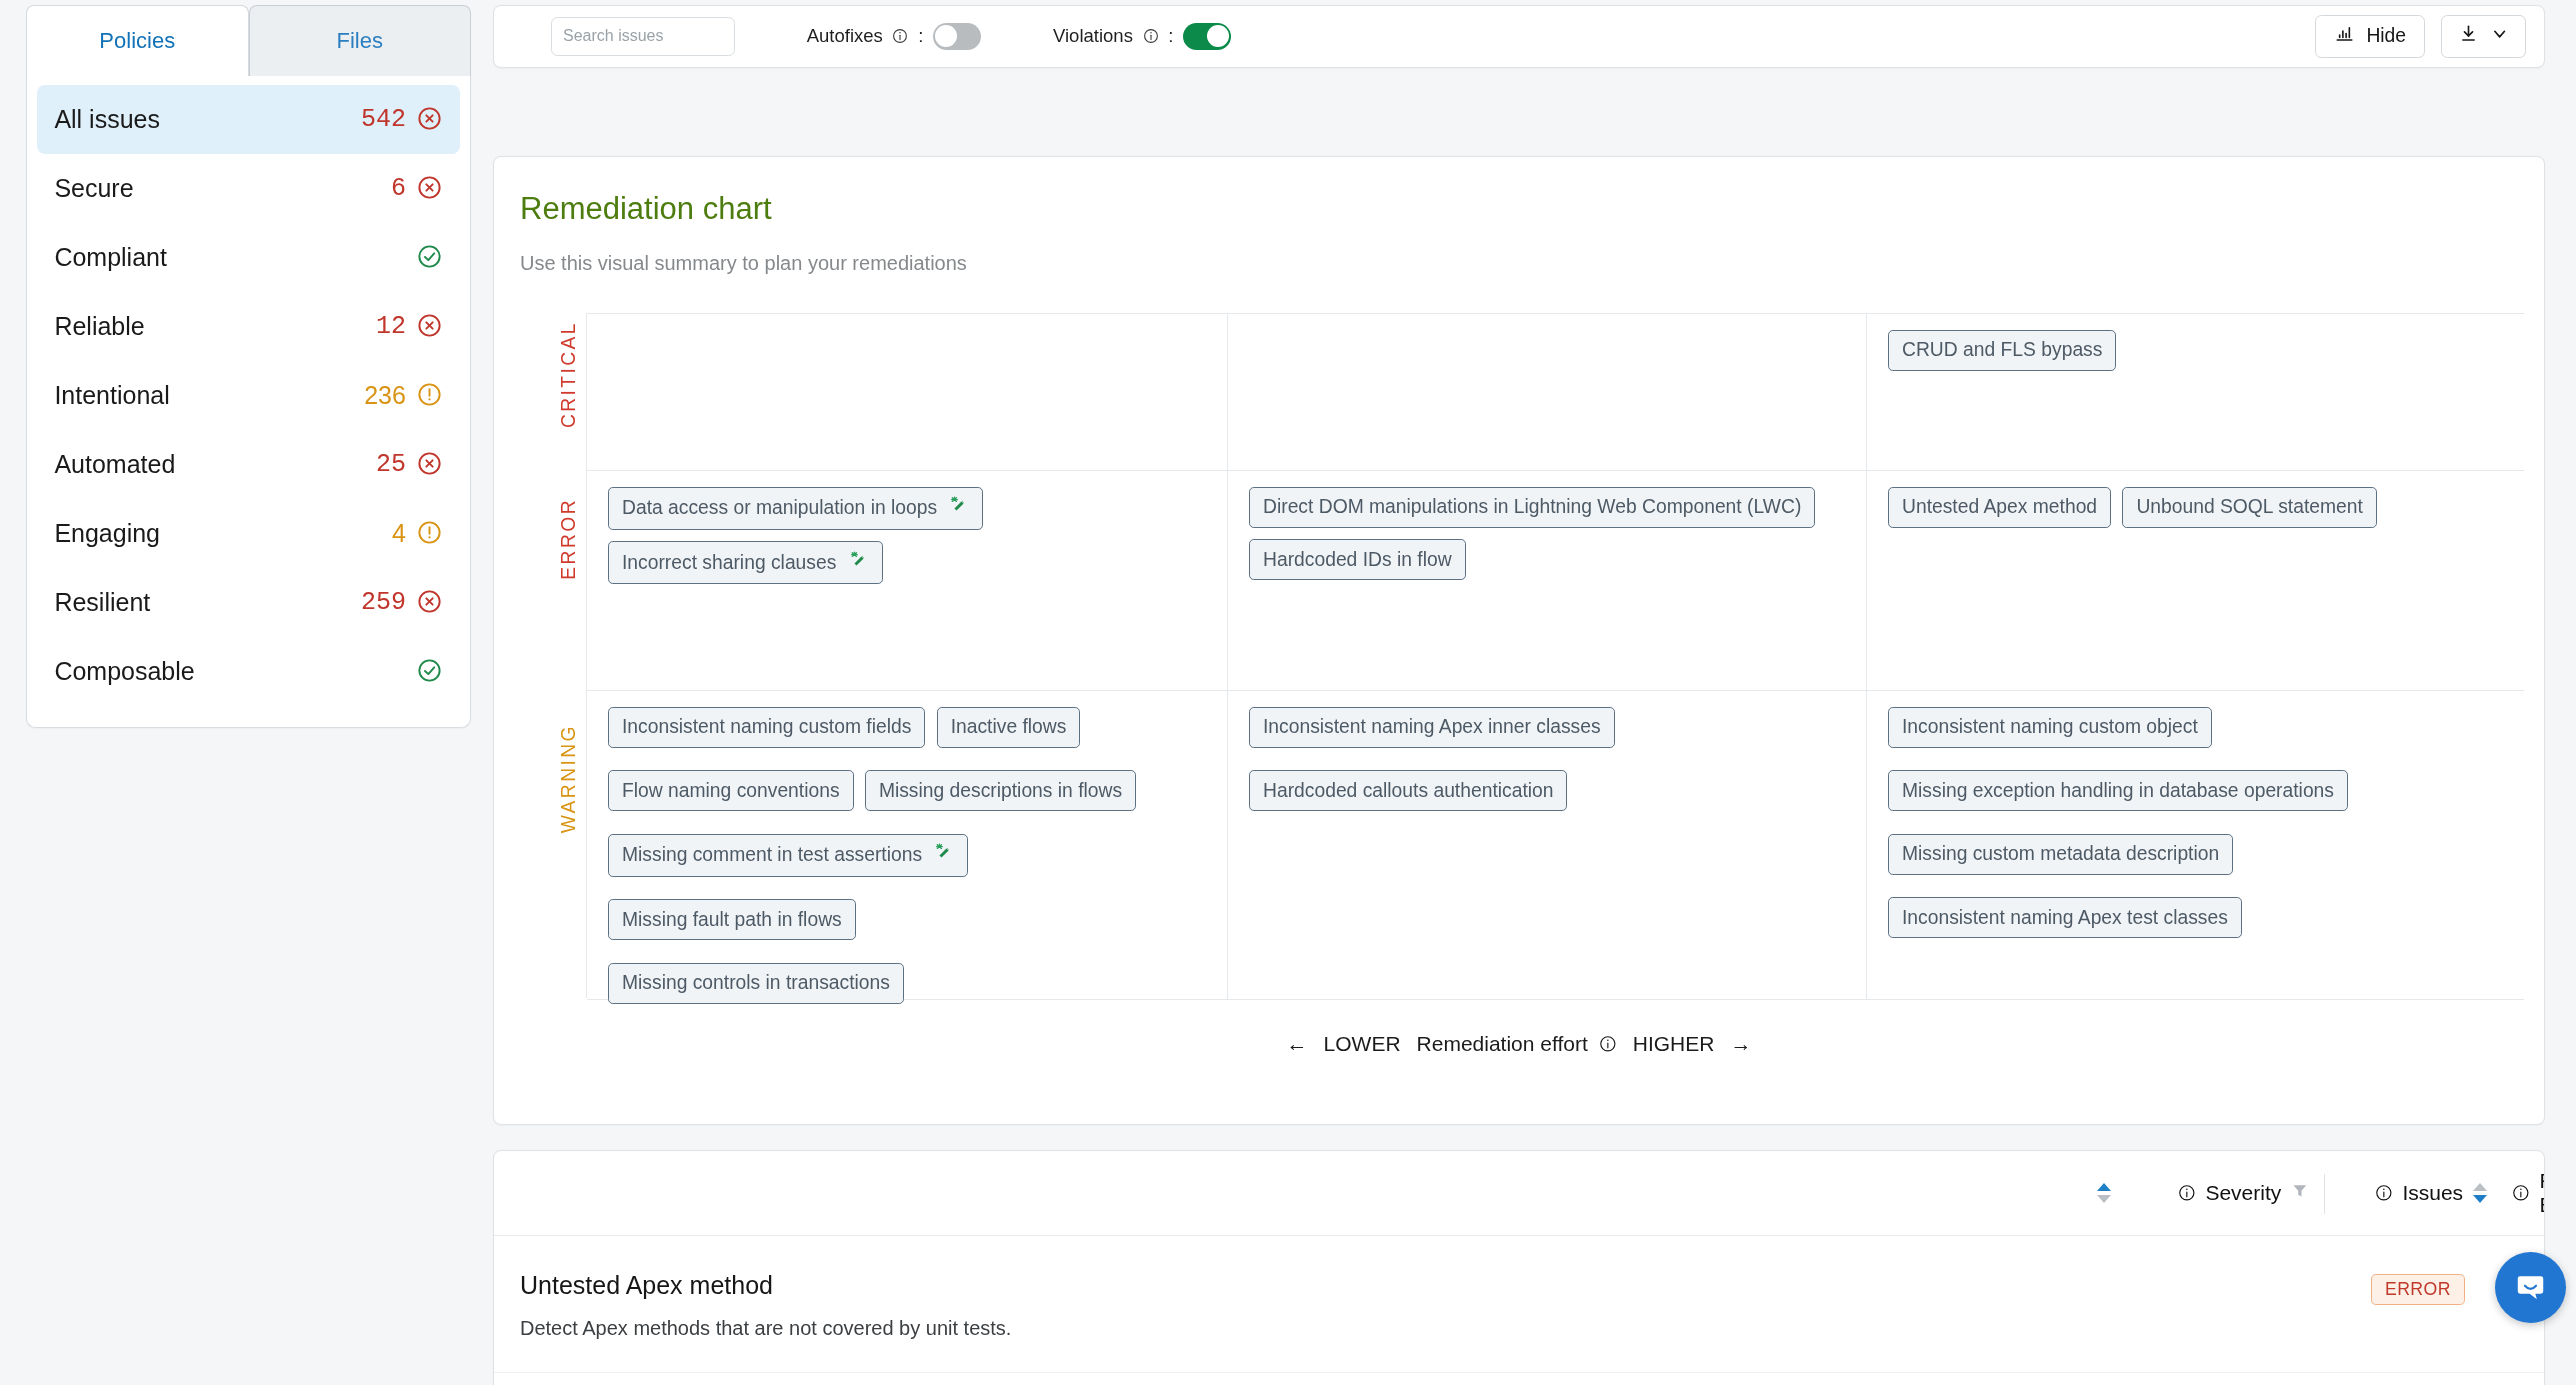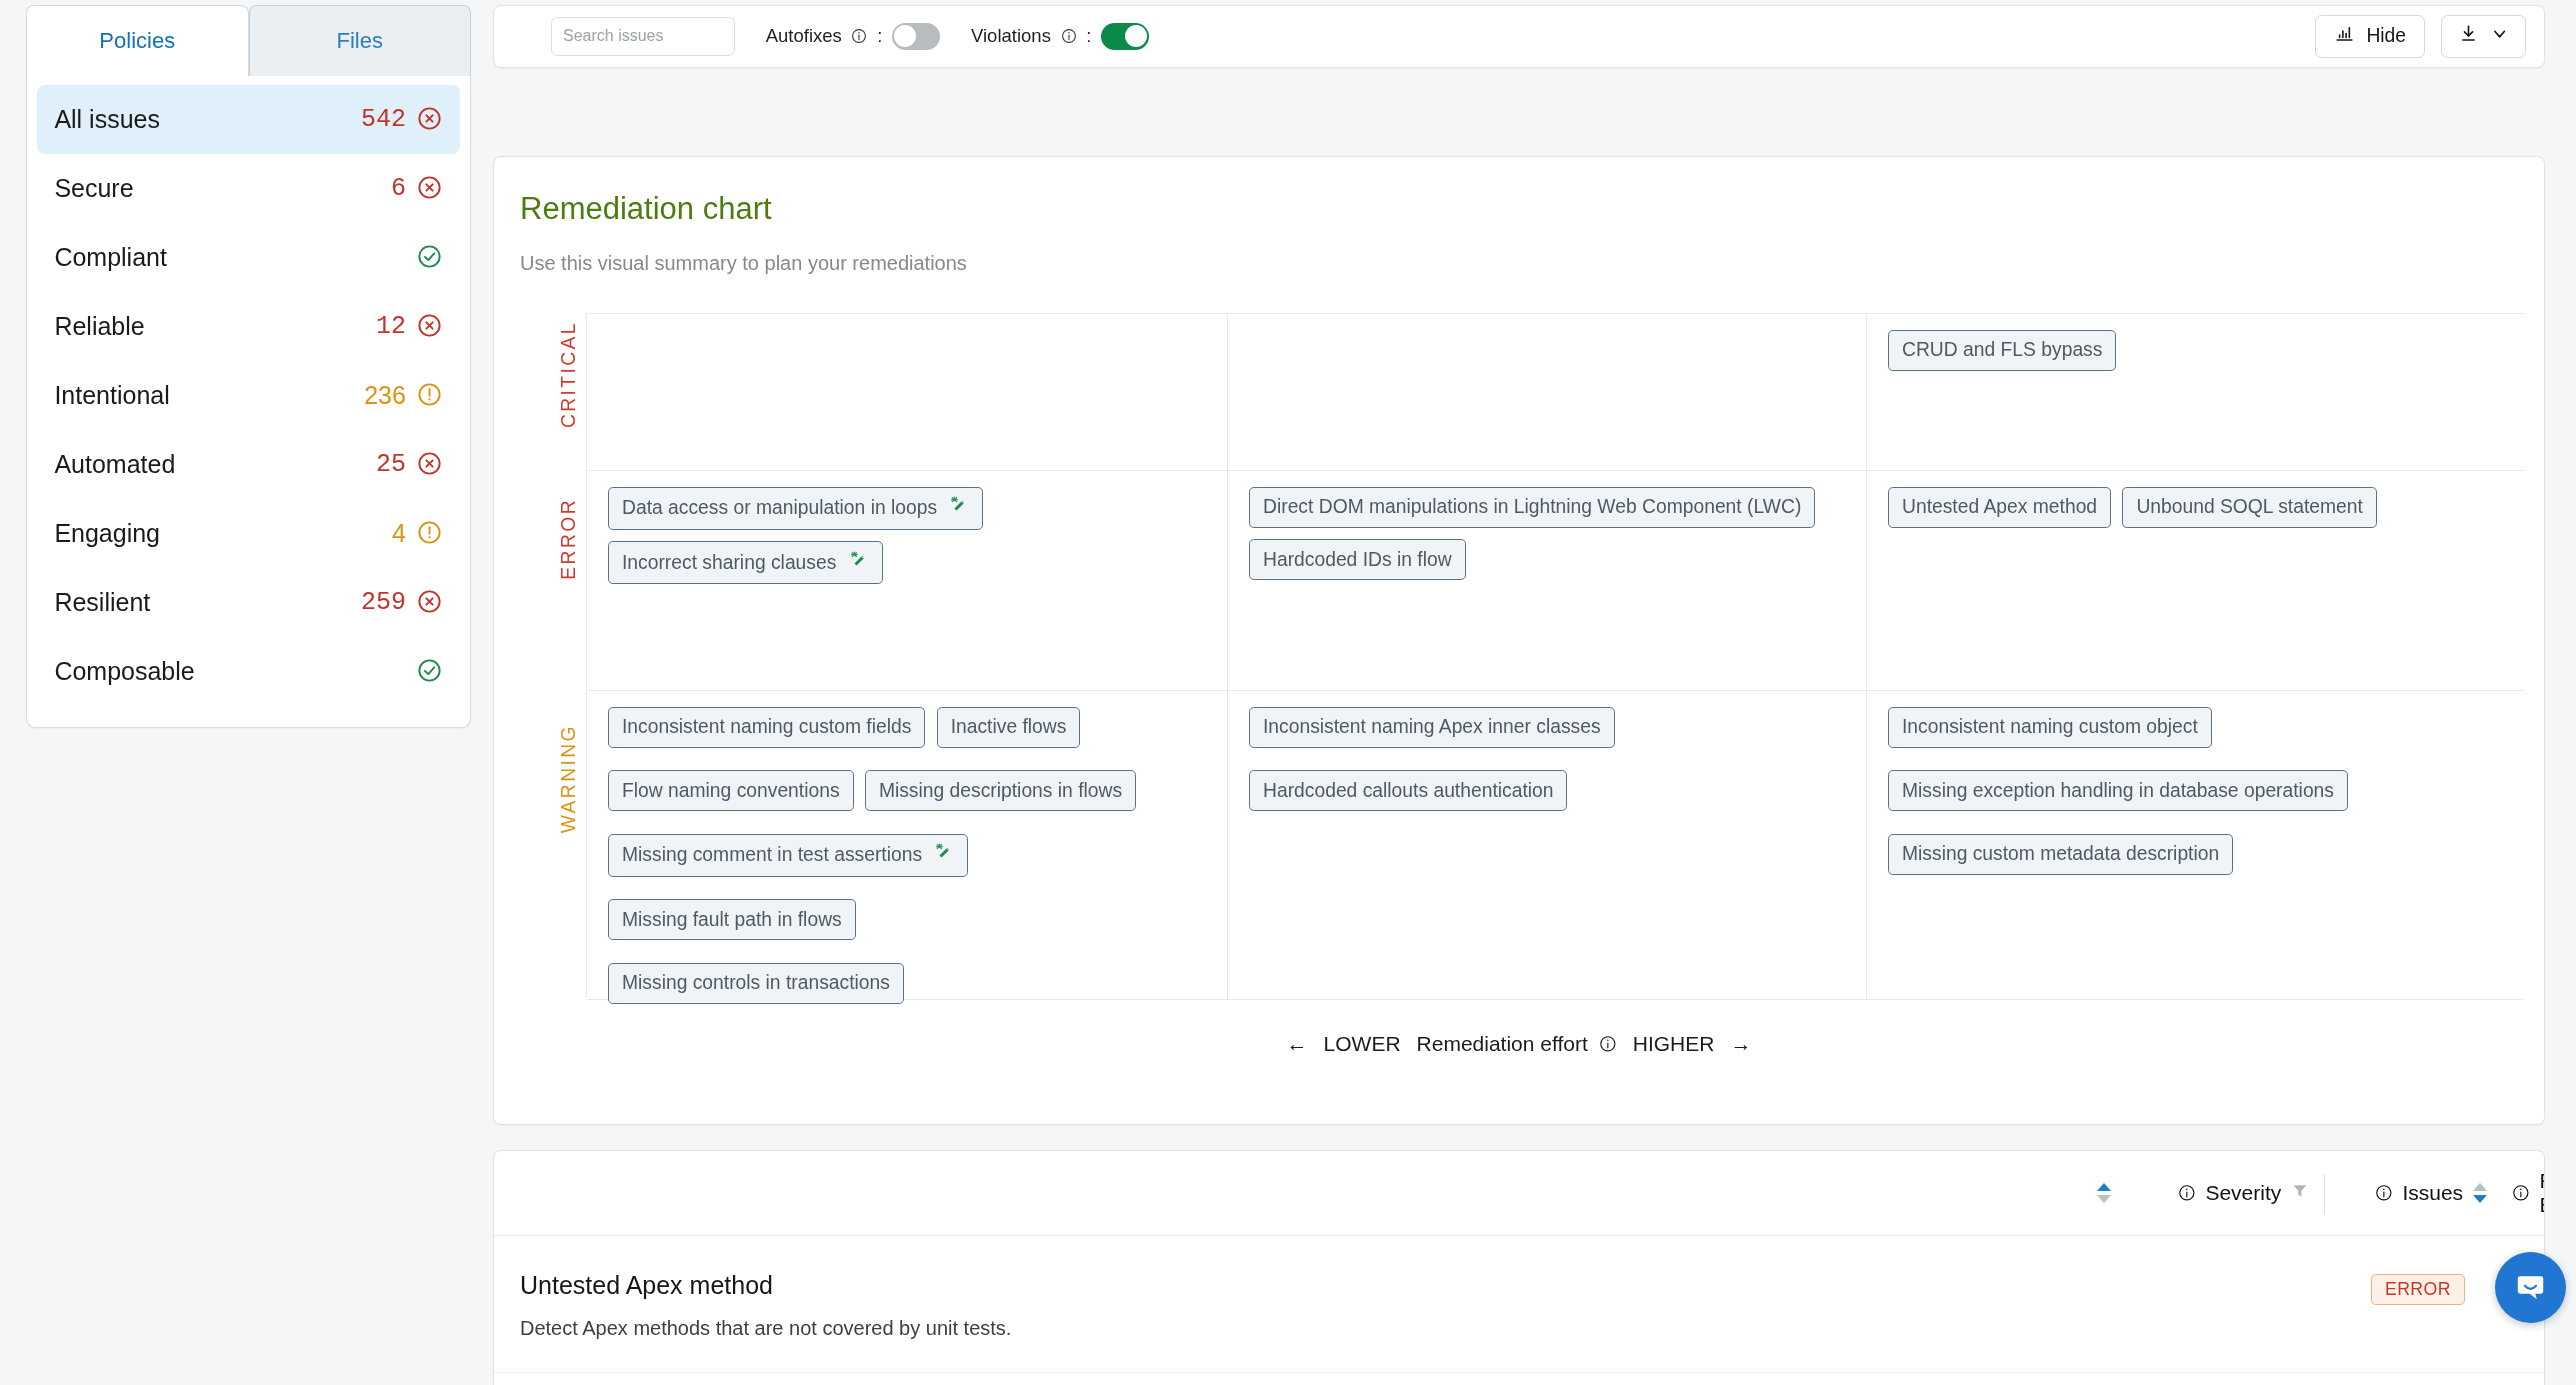--- a/index.html
+++ b/index.html
@@ -53,21 +53,21 @@
   .searchbox {
     display: flex; align-items: center; width: 184px; height: 39px;
     border: 0.8px solid #d8dde1; border-radius: 6.4px; margin-left: 39px; overflow: hidden;
   }
   .searchbox input {
     border: none; outline: none; flex: 1; height: 100%;
     padding: 0 11.3px; font-size: 16px; color: #5a6268;
     font-family: "Liberation Sans", sans-serif; background: transparent;
   }
   .searchbox input::placeholder { color: #9aa2a8; }
-  .toggle-group { display: flex; align-items: center; gap: 9.7px; margin-left: 31px; font-size: 18.5px; color: #1f1f1f; }
+  .toggle-group { display: flex; align-items: center; gap: 9.7px; margin-left: 72px; font-size: 18.5px; color: #1f1f1f; }
   .infoglyph { font-size: 14.5px; color: #3c3c3c; display:inline-flex; }
   .switch { width: 48px; height: 26.6px; border-radius: 14.5px; position: relative; cursor: pointer; }
   .switch.off { background: #b9bcbe; }
   .switch.on  { background: #0c8a4a; }
   .knob { position: absolute; top: 2.4px; width: 22px; height: 22px; border-radius: 50%; background: #fff; }
   .switch.off .knob { left: 2.4px; }
   .switch.on  .knob { right: 2.4px; }
   .tb-right { margin-left: auto; display: flex; align-items: center; gap: 16px; }
   .btn {
     height: 43px; border: 0.8px solid #d3d8dc; border-radius: 6.4px; background: #fff;
@@ -455,20 +455,23 @@
             </div>
             <div class="rowbreak"></div>
             <div class="chip">
               <span>Missing exception handling in database operations</span>
             </div>
             <div class="rowbreak"></div>
             <div class="chip">
               <span>Missing custom metadata description</span>
             </div>
             <div class="rowbreak"></div>
+            <div class="chip">
+              <span>Inconsistent naming Apex test classes</span>
+            </div>
           </div>
         </div>
       </div>
   </div>
 
   <div class="axis">
     <span>←</span>
     <span>LOWER</span>
     <span class="mid">
       <span>Remediation effort</span>

